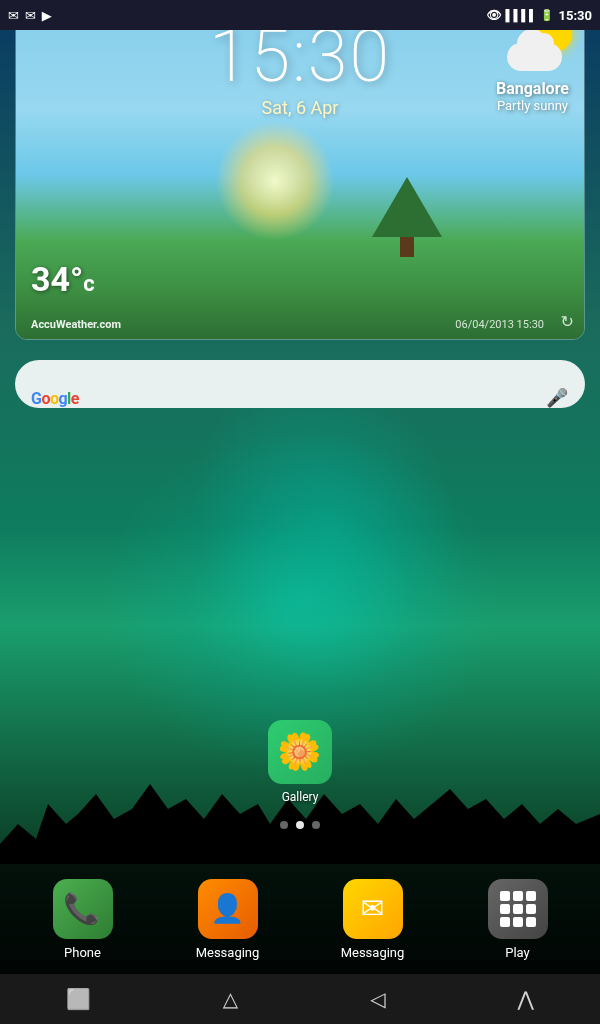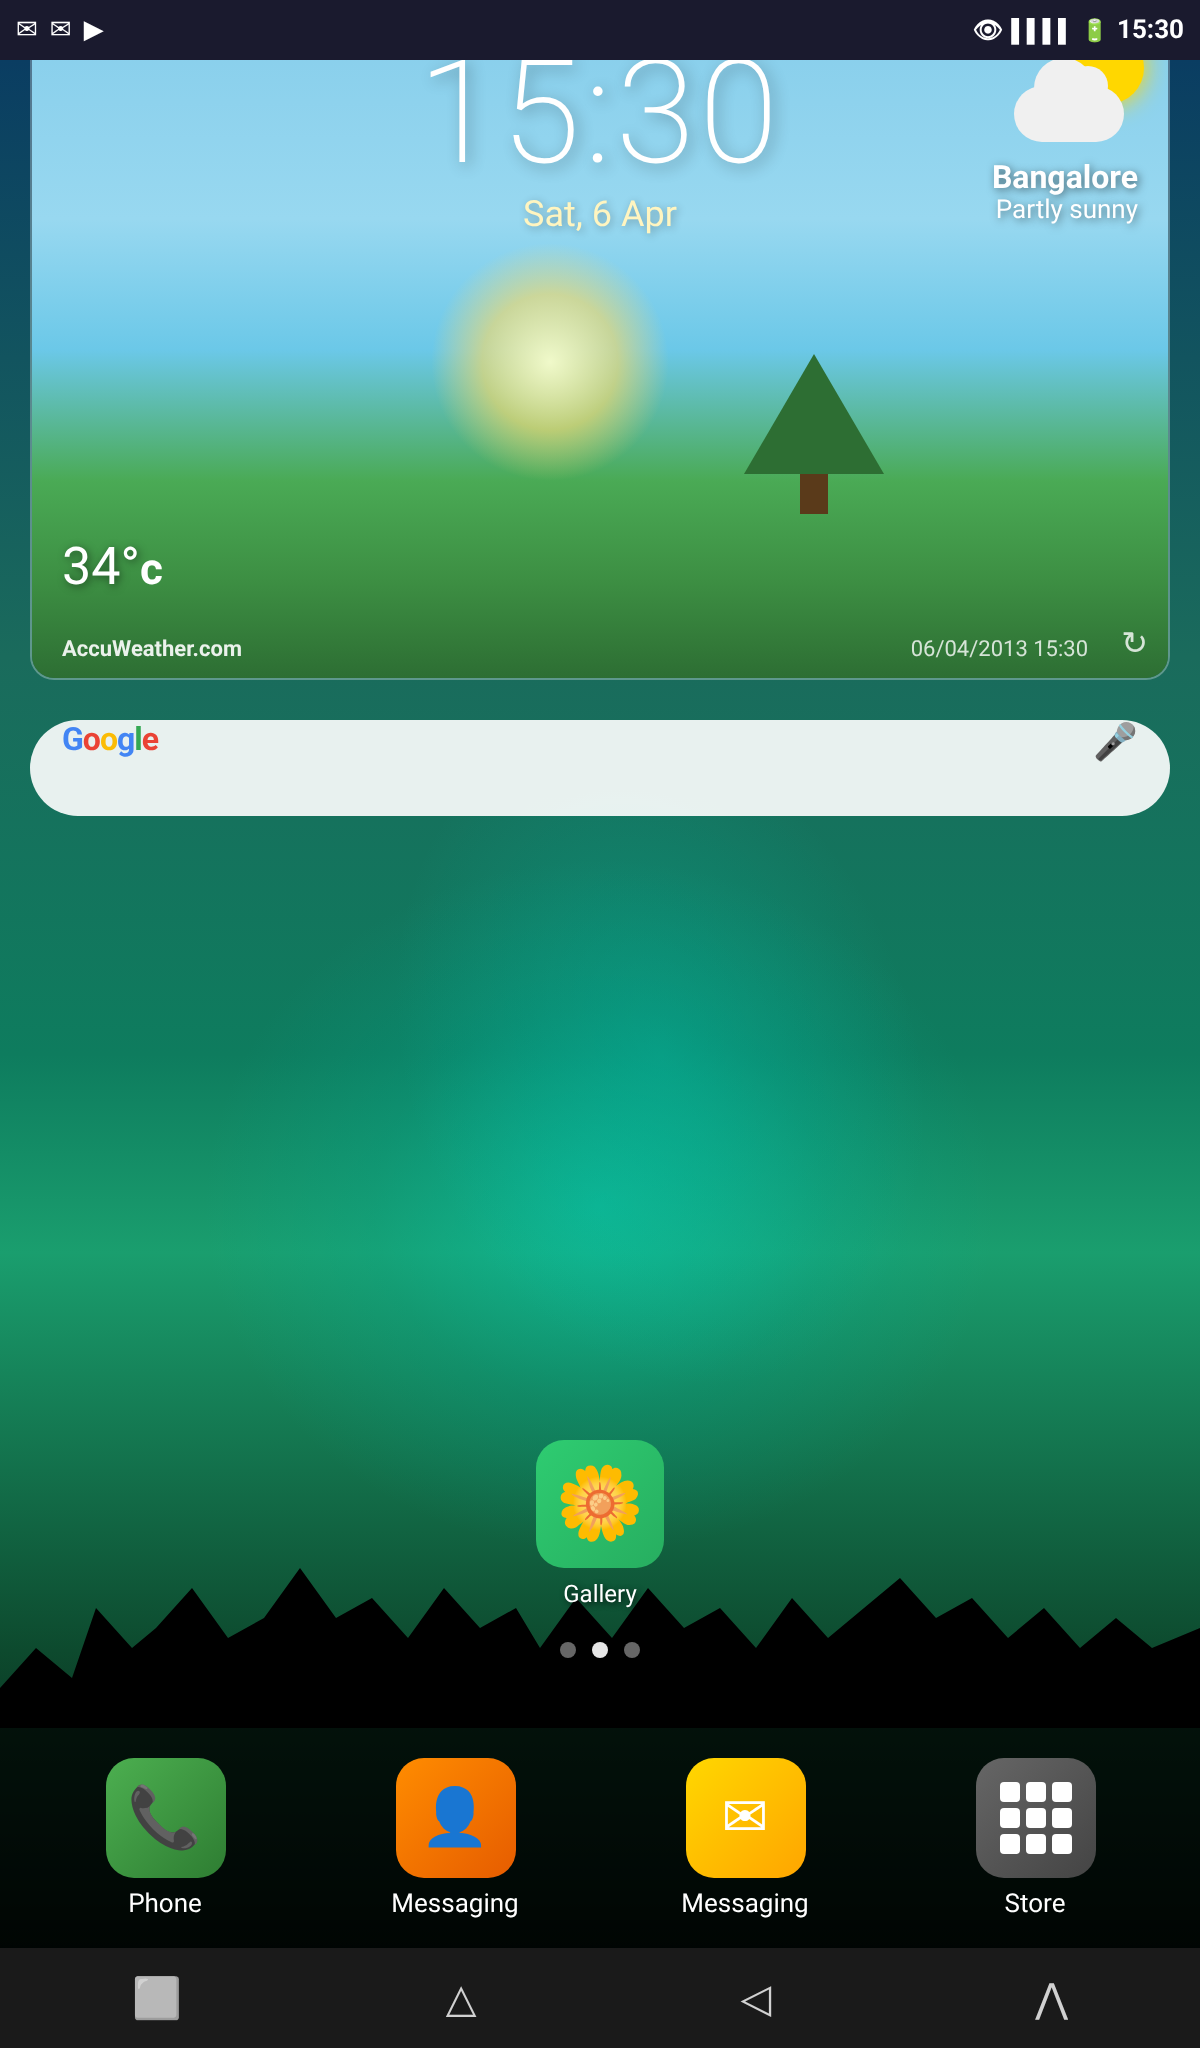--- a/index.html
+++ b/index.html
@@ -220,21 +220,21 @@
     
     #search-bar {
       position: absolute;
       top: 360px;
       left: 15px;
       width: 570px;
       height: 48px;
       background: rgba(255,255,255,0.9);
       border-radius: 24px;
       display: flex;
-      align-items: flex-start;
+      align-items: flex-end;
       padding: 0 16px;
       gap: 0;
     }
     .google-logo {
       font-size: 16px;
       font-weight: bold;
       letter-spacing: -0.5px;
     }
     .g-blue { color: #4285f4; }
     .g-red { color: #ea4335; }
@@ -561,27 +561,27 @@
     <div class="weather-time">
       <div class="weather-clock">15:30</div>
       <div class="weather-date">Sat, 6 Apr</div>
     </div>
 
     <div class="sun-cloud">
       <div class="sc-sun"></div>
       <div class="sc-cloud"></div>
     </div>
 
-    <div class="weather-city" style="top:68px; right:15px;">
+    <div class="weather-city" style="top:68px; right:15px;text-align:center;">
       <div class="weather-city-name">Bangalore</div>
       <div class="weather-condition">Partly sunny</div>
     </div>
 
     <div style="position:absolute;bottom:40px;left:15px;">
-      <span style="color:#fff;font-size:26px;font-weight:normal;text-shadow:1px 1px 4px rgba(0,0,0,0.5);">34°</span><span style="color:#fff;font-size:22px;font-weight:bold;">c</span>
+      <span style="color:#fff;font-size:34px;font-weight:bold;text-shadow:1px 1px 4px rgba(0,0,0,0.5);">34°</span><span style="color:#fff;font-size:22px;font-weight:bold;">c</span>
     </div>
 
     <div class="weather-accuweather">AccuWeather.com</div>
 
     <div class="weather-timestamp">06/04/2013 15:30</div>
 
     <div class="weather-refresh">↻</div>
   </div>
 </div>
 
@@ -643,21 +643,21 @@
         <div class="apps-dot"></div>
         <div class="apps-dot"></div>
         <div class="apps-dot"></div>
         <div class="apps-dot"></div>
         <div class="apps-dot"></div>
         <div class="apps-dot"></div>
         <div class="apps-dot"></div>
         <div class="apps-dot"></div>
       </div>
     </div>
-    <span class="dock-label">Store</span>
+    <span class="dock-label">Play</span>
   </div>
 </div>
 
 <div id="nav-bar">
   <span class="nav-btn">⬜</span>
   <span class="nav-btn">△</span>
   <span class="nav-btn">◁</span>
   <span class="nav-btn">⋀</span>
 </div>
 

